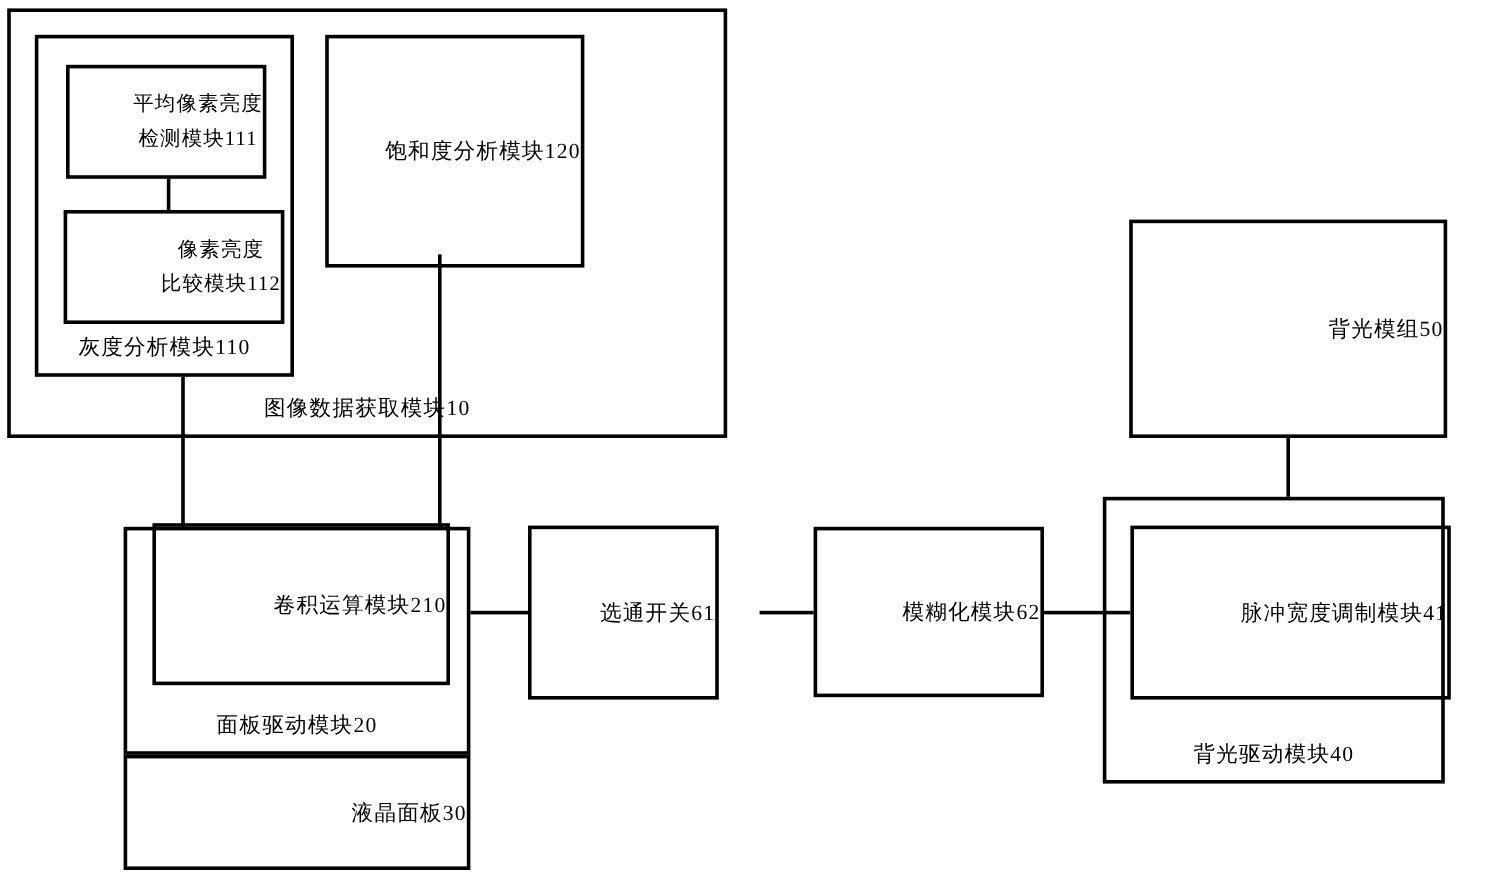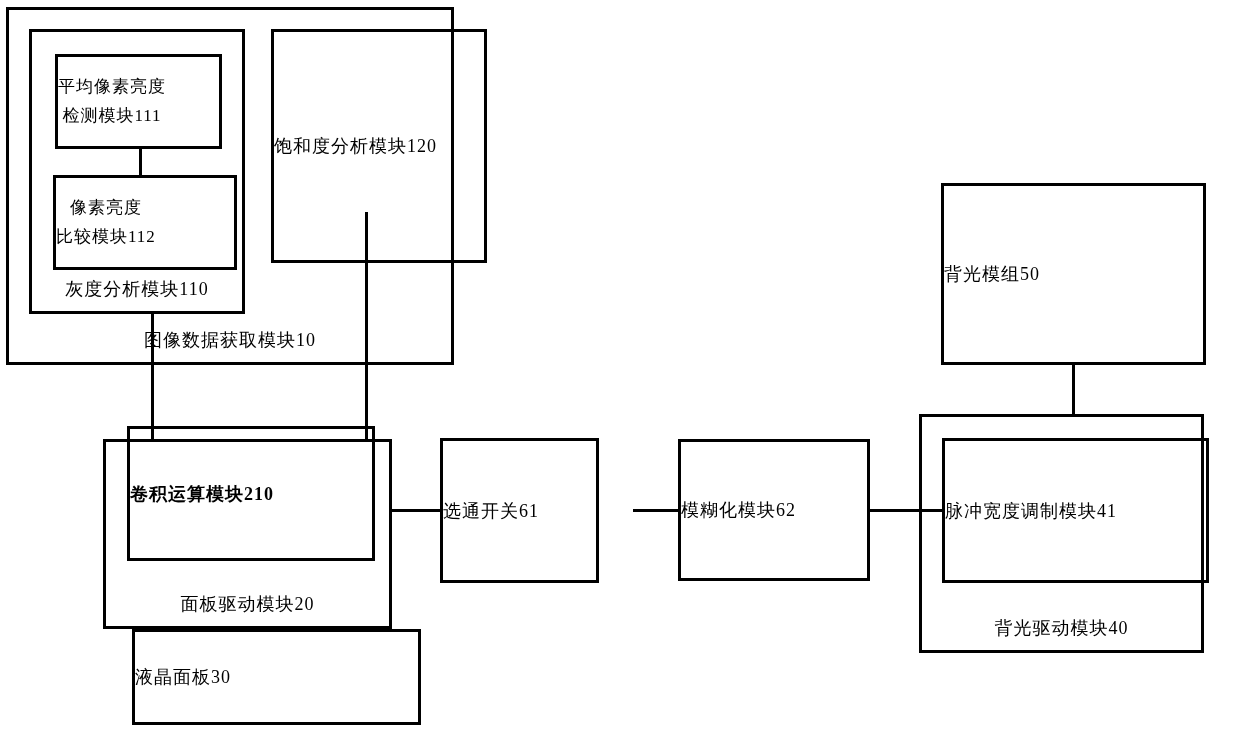--- a/index.html
+++ b/index.html
@@ -18,21 +18,21 @@
   }
   .box {
     position: absolute;
     box-sizing: border-box;
     border: 3px solid #000000;
     background: transparent;
   }
   .center-label {
     display: flex;
     align-items: center;
-    justify-content: flex-start;
+    justify-content: flex-end;
     text-align: center;
   }
   .label {
     font-size: 18px;
     white-space: nowrap;
     letter-spacing: 1px;
   }
   .two-line {
     font-size: 17px;
     line-height: 1.65;
@@ -57,21 +57,21 @@
 <div id="diagram">
 
   <div class="connector" style="left:139px; top:149px; width:3px; height:26px;"></div>
   <div class="connector" style="left:151px; top:314px; width:3px; height:125px;"></div>
   <div class="connector" style="left:365px; top:212px; width:3px; height:227px;"></div>
   <div class="connector" style="left:392px; top:509px; width:48px; height:3px;"></div>
   <div class="connector" style="left:633px; top:509px; width:45px; height:3px;"></div>
   <div class="connector" style="left:870px; top:509px; width:72px; height:3px;"></div>
   <div class="connector" style="left:1072px; top:365px; width:3px; height:49px;"></div>
 
-  <div class="box" style="left:6px; top:7px; width:448px; height:358px;">
+  <div class="box" style="left:6px; top:7px; width:600px; height:358px;">
     <div class="bottom-label label">图像数据获取模块10</div>
   </div>
 
   <div class="box" style="left:29px; top:29px; width:216px; height:285px;">
     <div class="bottom-label label">灰度分析模块110</div>
   </div>
 
   <div class="box center-label" style="left:55px; top:54px; width:167px; height:95px;">
     <div class="two-line">
       <span>平均像素亮度</span><br>
@@ -79,37 +79,37 @@
     </div>
   </div>
 
   <div class="box center-label" style="left:53px; top:175px; width:184px; height:95px;">
     <div class="two-line">
       <span>像素亮度</span><br>
       <span>比较模块112</span>
     </div>
   </div>
 
-  <div class="box center-label" style="left:271px; top:29px; width:216px; height:234px;">
+  <div class="box center-label" style="left:271px; top:29px; width:216px; height:194px;">
     <span class="label">饱和度分析模块120</span>
   </div>
 
   <div class="box center-label" style="left:941px; top:183px; width:265px; height:182px;">
     <span class="label">背光模组50</span>
   </div>
 
   <div class="box" style="left:103px; top:439px; width:289px; height:190px;">
     <div class="bottom-label label">面板驱动模块20</div>
   </div>
 
-  <div class="box center-label" style="left:127px; top:426px; width:248px; height:135px;font-weight:bold;">
+  <div class="box center-label" style="left:127px; top:436px; width:248px; height:135px;">
     <span class="label">卷积运算模块210</span>
   </div>
 
-  <div class="box center-label" style="left:103px; top:629px; width:289px; height:96px;margin-left:29px;">
+  <div class="box center-label" style="left:103px; top:629px; width:289px; height:96px;">
     <span class="label">液晶面板30</span>
   </div>
 
   <div class="box center-label" style="left:440px; top:438px; width:159px; height:145px;">
     <span class="label">选通开关61</span>
   </div>
 
   <div class="box center-label" style="left:678px; top:439px; width:192px; height:142px;">
     <span class="label">模糊化模块62</span>
   </div>

